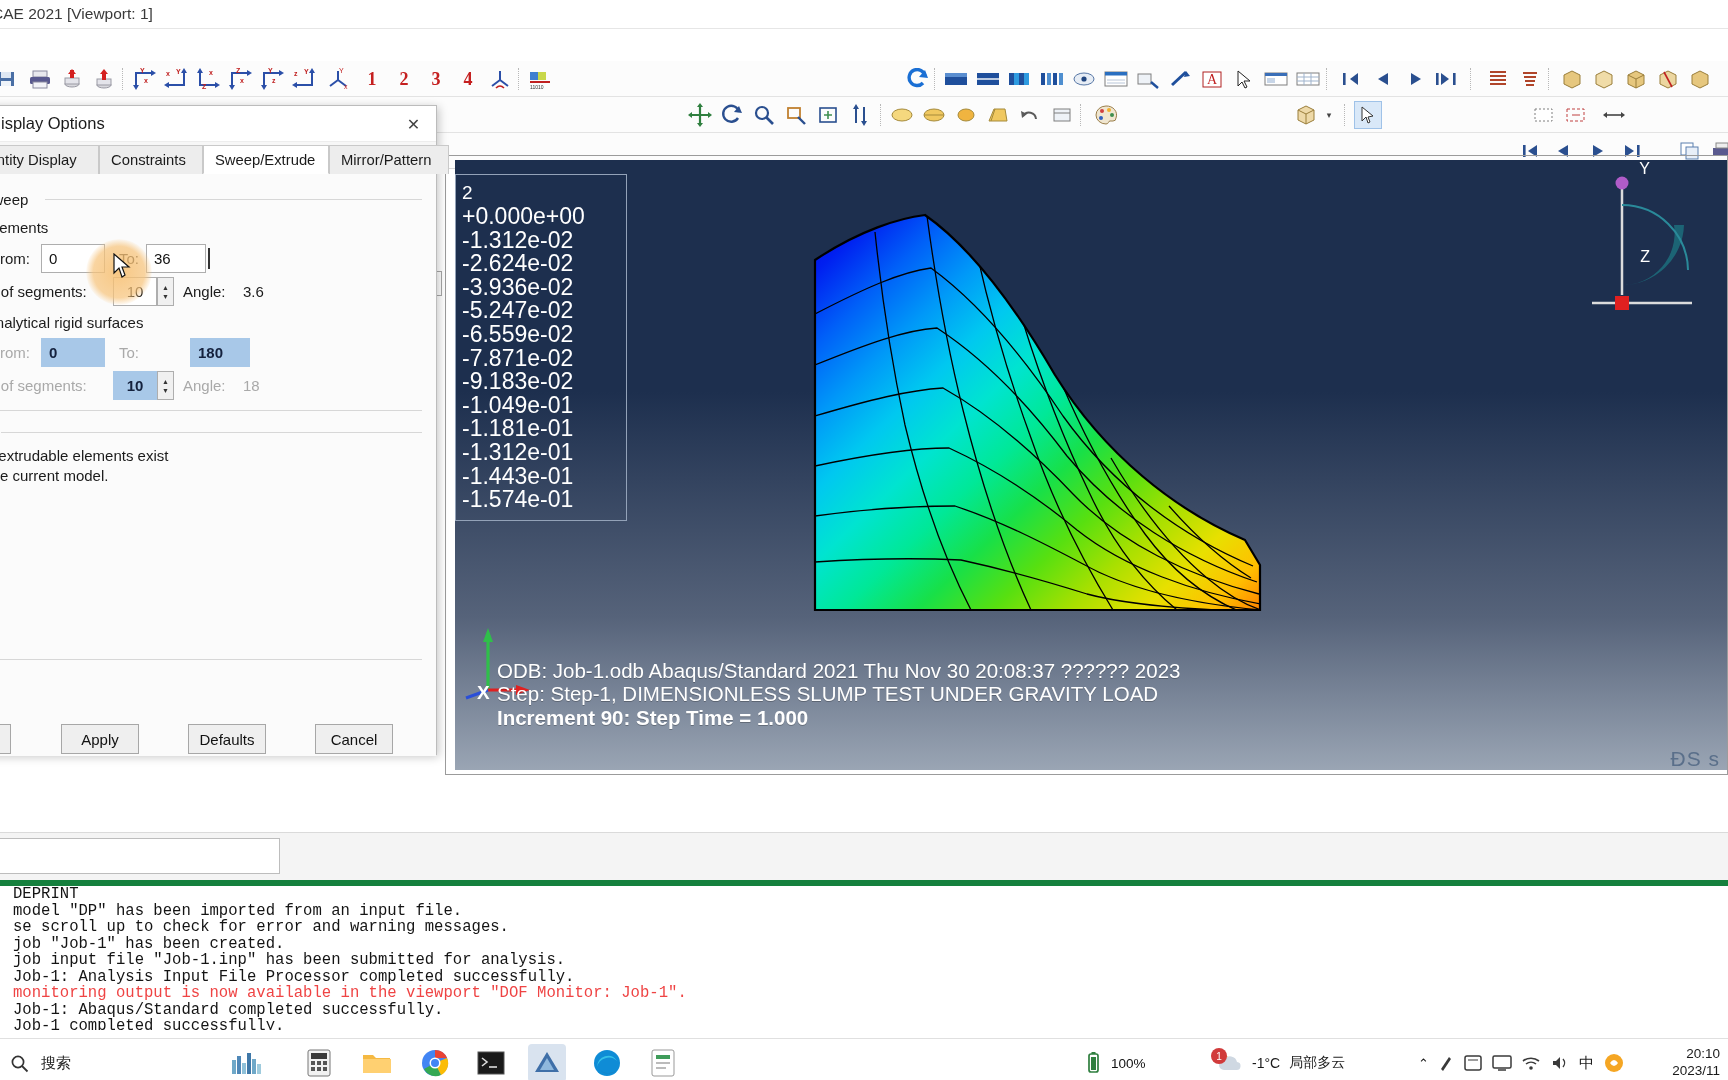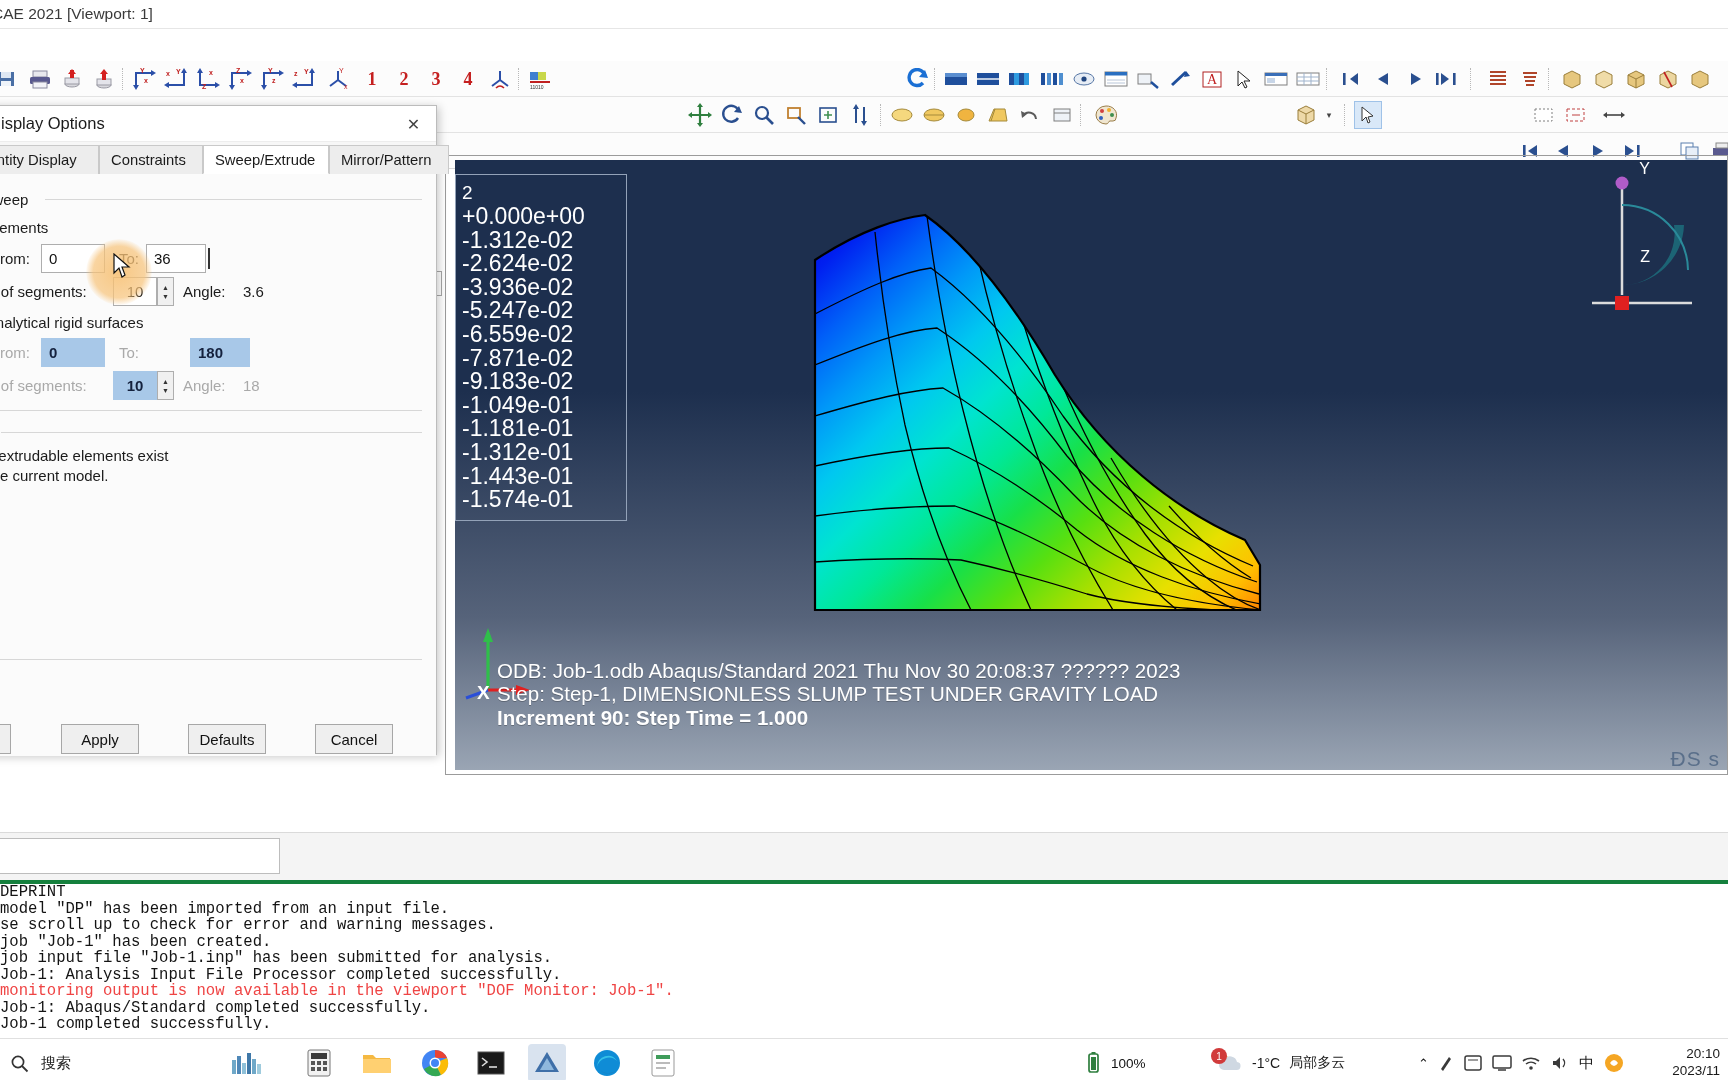--- a/index.html
+++ b/index.html
@@ -155,23 +155,23 @@
 
   .cursor-halo {
     position:absolute; width:66px; height:66px; border-radius:50%;
     background: radial-gradient(circle, rgba(247,190,110,.85) 0%, rgba(247,196,124,.72) 55%, rgba(250,215,160,0) 72%);
     pointer-events:none;
   }
 
   
   #msgarea {
     position:absolute; left:0; top:880px; width:1728px; height:150px;
-    background:#ffffff; border-top:4px solid #15803d;
+    background:#ffffff; border-top:6px solid #15803d;
     font-family:"Liberation Mono", monospace; font-size:15.6px; line-height:16.5px;
-    color:#141414; padding-left:0px; overflow:hidden;
+    color:#141414; padding-left:13px; overflow:hidden;
   }
   #msgarea .mline { white-space:pre; }
   #msgarea .mline.err { color:#ef4444; }
 
   .panelstrip {
     position:absolute; left:0; top:832px; width:1728px; height:48px;
     background:#f4f4f4; border-top:1px solid #dadada;
   }
   .prompt-box {
     position:absolute; left:-10px; top:838px; width:290px; height:36px;

